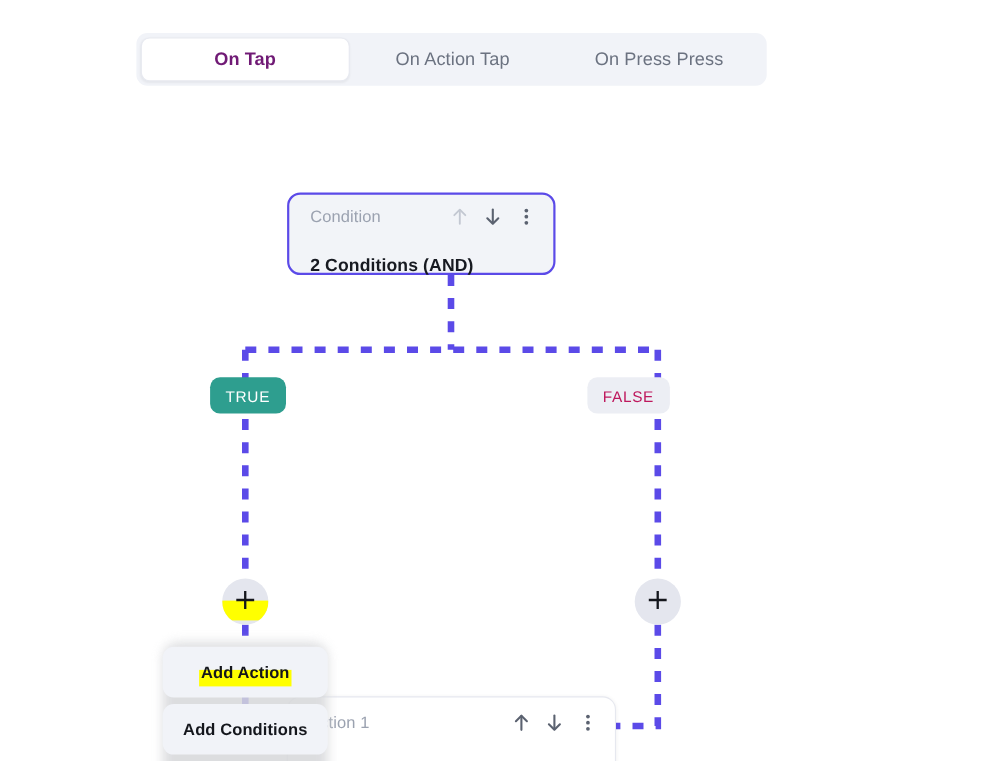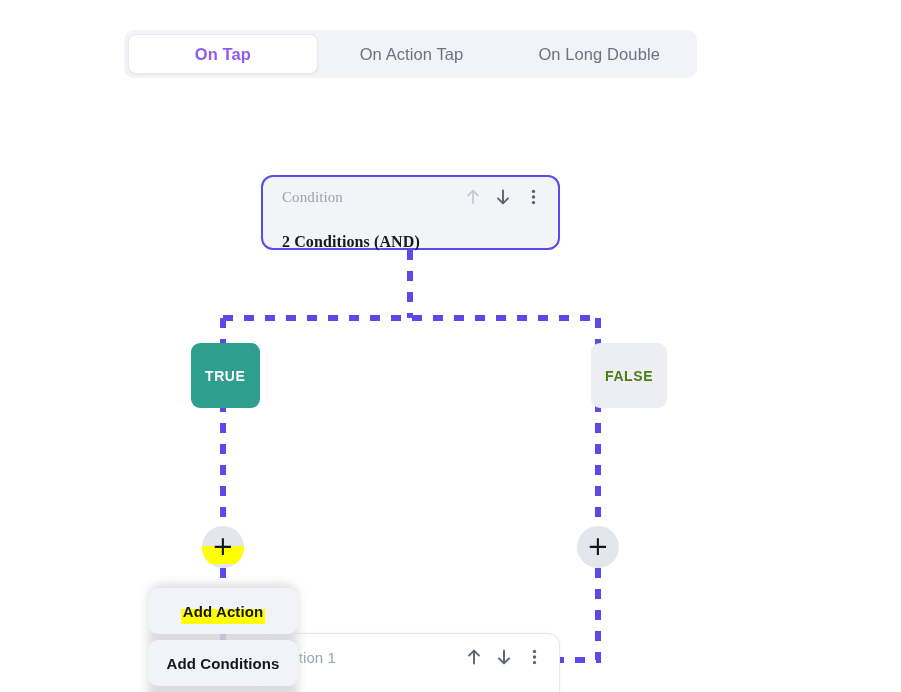--- a/index.html
+++ b/index.html
@@ -38,21 +38,21 @@
     justify-content: center;
     font-size: 16.5px;
     color: #6b7280;
     letter-spacing: 0.1px;
     border-radius: 8px;
     cursor: pointer;
     box-sizing: border-box;
   }
   .tab.active {
     background: #ffffff;
-    color: #8b5cf6;
+    color: #701a75;
     font-weight: bold;
     border: 1px solid #e7e9f0;
     box-shadow: 0 1px 2px rgba(20,22,28,0.05);
   }
 
   
   .canvas {
     position: absolute;
     left: 0;
     top: 90px;
@@ -65,28 +65,27 @@
     width: 901px;
     height: 602px;
     overflow: visible;
   }
 
   
   .node-condition {
     position: absolute;
     left: 261px;
     top: 85px;
-    width: 299px;
+    width: 244px;
     height: 75px;
     background: #f2f4f8;
     border: 2px solid #5b4ae8;
     border-radius: 12px;
     box-sizing: border-box;
     padding: 9px 16px 0 19px;
-    font-family: Liberation Serif, serif;
   }
   .node-row {
     display: flex;
     align-items: center;
     justify-content: space-between;
   }
   .node-kind {
     font-size: 15px;
     color: #9ba2b0;
     letter-spacing: 0.1px;
@@ -109,40 +108,40 @@
     display: flex;
     align-items: center;
     justify-content: center;
     cursor: pointer;
   }
 
   
   .badge {
     position: absolute;
     height: 33px;
-    padding: 16px 14px;
+    padding: 0 14px;
     border-radius: 9px;
     display: flex;
     align-items: center;
     justify-content: center;
     font-size: 14px;
-    font-weight: bold;
+    font-weight: normal;
     letter-spacing: 0.6px;
   }
   .badge-true {
     left: 191px;
     top: 253px;
     background: #2e9e8f;
     color: #ffffff;
   }
   .badge-false {
-    left: 591px;
+    left: 534px;
     top: 253px;
     background: #eceef4;
-    color: #4d7c0f;
+    color: #be185d;
   }
 
   
   .plus-circle {
     position: absolute;
     width: 42px;
     height: 42px;
     border-radius: 50%;
     background: #e4e6ee;
     display: flex;
@@ -238,21 +237,21 @@
 <body>
 
 <div class="tabbar">
   <div class="tab active">
     <span>On Tap</span>
   </div>
   <div class="tab">
     <span>On Action Tap</span>
   </div>
   <div class="tab">
-    <span>On Long Double</span>
+    <span>On Press Press</span>
   </div>
 </div>
 
 <div class="canvas">
 
   <svg class="edges" viewBox="0 0 901 602">
     <g stroke="#5b4ae8" stroke-width="6" fill="none" stroke-dasharray="10 11" stroke-linecap="butt">
 
       <path d="M410,160 L410,228"></path>
 

